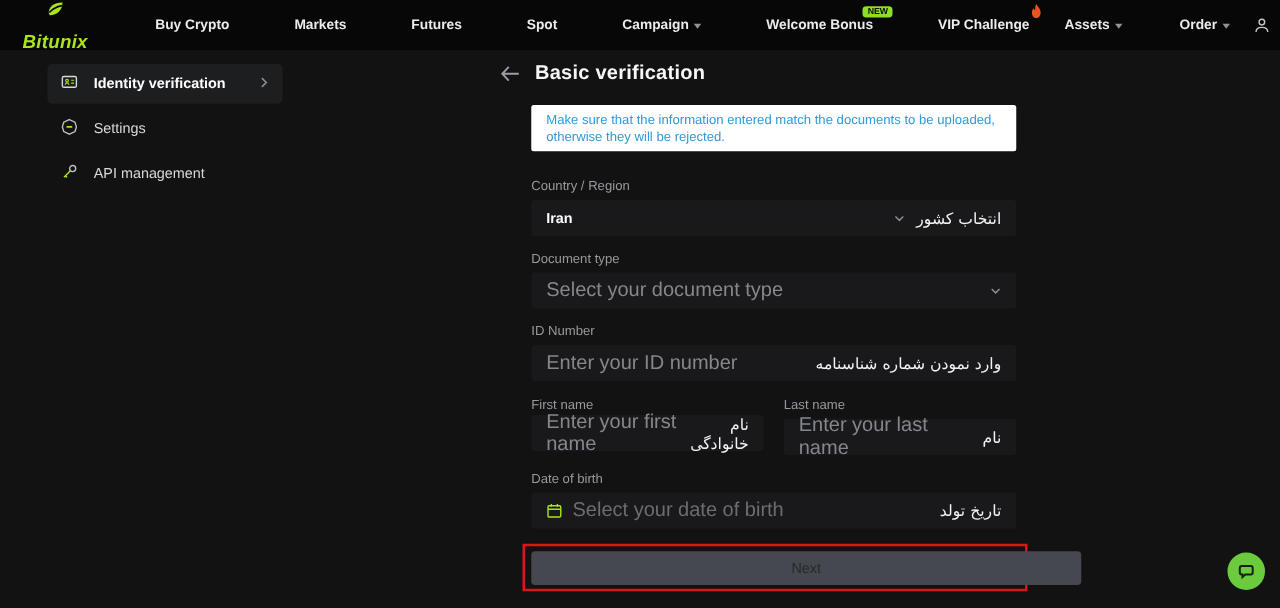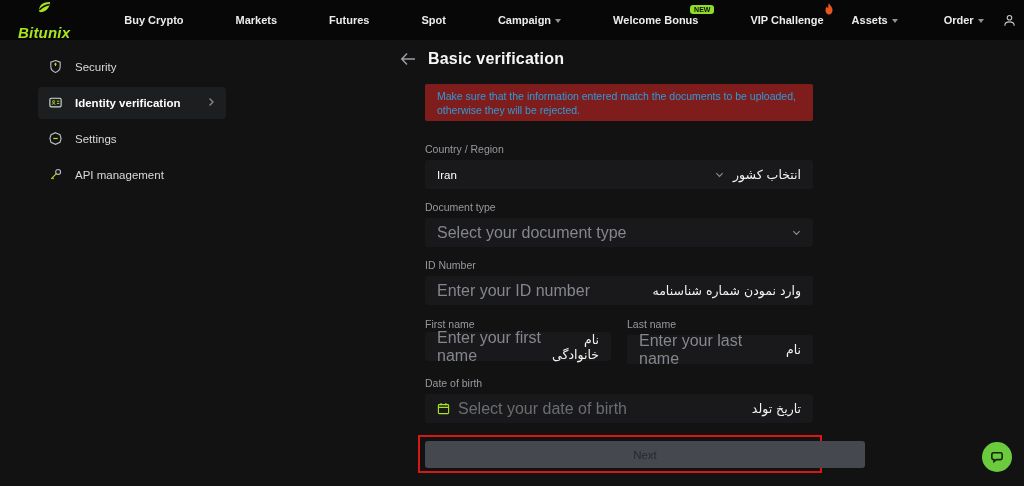--- a/index.html
+++ b/index.html
@@ -32,30 +32,30 @@
   .side-item.active { background:#1d1e20; color:#ffffff; }
   .side-item.active .lbl { font-weight:700; }
   .side-chev { margin-left:auto; }
 
   
   .main { position:absolute; left:400px; top:0; width:424px; height:486px; }
   .title-row { position:absolute; left:0; top:50px; display:flex; align-items:center; }
   .back-arrow { cursor:pointer; display:flex; align-items:center; margin-right:12px; }
   .page-title { color:#f6f6f6; font-size:16px; font-weight:700; letter-spacing:.2px; }
 
-  .notice { position:absolute; left:25px; top:84px; width:388px; background:#7f1d1d; border-radius:2px;
+  .notice { position:absolute; left:25px; top:84px; width:388px; background:#ffffff; border-radius:2px;
             color:#2f9ad6; font-size:10.5px; line-height:14px; padding:5px 12px 4px 12px; }
 
   .grp-label { position:absolute; left:25px; color:#96999f; font-size:10.5px; }
   .field { position:absolute; left:25px; width:388px; height:29px; background:#19191b; border-radius:3px;
            display:flex; align-items:center; padding:0 12px; cursor:text; }
   .field.select { cursor:pointer; }
   .field .en { font-size:16px; color:#84878d; }
   .field .en.dim { color:#6a6d72; }
-  .field .en.value { color:#ffffff; font-weight:400; font-size:11.5px; }
+  .field .en.value { color:#ffffff; font-weight:700; font-size:11.5px; }
   .field .right { margin-left:auto; display:flex; align-items:center; gap:9px; }
   .rtl { direction:rtl; font-family:"DejaVu Sans", sans-serif; font-size:12.5px; color:#f2f2f2; }
   .chev-down { display:flex; align-items:center; }
 
   .half { width:186px; }
   .half.second { left:227px; }
 
   .annotation { position:absolute; left:18px; top:435px; width:404px; height:38px;
                 border:2px solid #da1717; }
   .next-btn { position:absolute; left:25px; top:441px; width:440px; height:27px; background:#45484f;
@@ -150,29 +150,20 @@
       <span class="hdr-ico">
         <svg width="15" height="15" viewBox="0 0 16 16" fill="none" stroke="#c4c6ca" stroke-width="1.2">
             <circle cx="8" cy="8" r="2.6"></circle>
             <path d="M8 1.5 V3 M8 13 V14.5 M1.5 8 H3 M13 8 H14.5 M3.4 3.4 L4.5 4.5 M11.5 11.5 L12.6 12.6 M12.6 3.4 L11.5 4.5 M4.5 11.5 L3.4 12.6"></path>
           </svg>
       </span>
     </div>
   </div>
 
   <div class="sidebar">
-    <div class="side-item">
-      <span>
-        <svg width="15" height="15" viewBox="0 0 16 16" fill="none">
-            <path d="M8 1.6 L13 3.4 V8 C13 11.2 10.8 13.3 8 14.4 C5.2 13.3 3 11.2 3 8 V3.4 Z" stroke="#babdc3" stroke-width="1.2"></path>
-            <path d="M8 4.6 L8 7.4 M7 6 L8 4.6 L9 6" stroke="#a9e51a" stroke-width="1.1" fill="none"></path>
-          </svg>
-      </span>
-      <span class="lbl">Security</span>
-    </div>
     <div class="side-item active">
       <span>
         <svg width="15" height="15" viewBox="0 0 16 16" fill="none">
             <rect x="2" y="3.4" width="12" height="9.2" rx="1.4" stroke="#d6d8dc" stroke-width="1.2"></rect>
             <circle cx="6" cy="7" r="1.1" stroke="#a9e51a" stroke-width="1"></circle>
             <path d="M4.4 10.4 C4.7 9.3 5.2 8.9 6 8.9 C6.8 8.9 7.3 9.3 7.6 10.4" stroke="#a9e51a" stroke-width="1"></path>
             <path d="M9.5 6.6 H12 M9.5 9 H12" stroke="#a9e51a" stroke-width="1"></path>
           </svg>
       </span>
       <span class="lbl">Identity verification</span>

